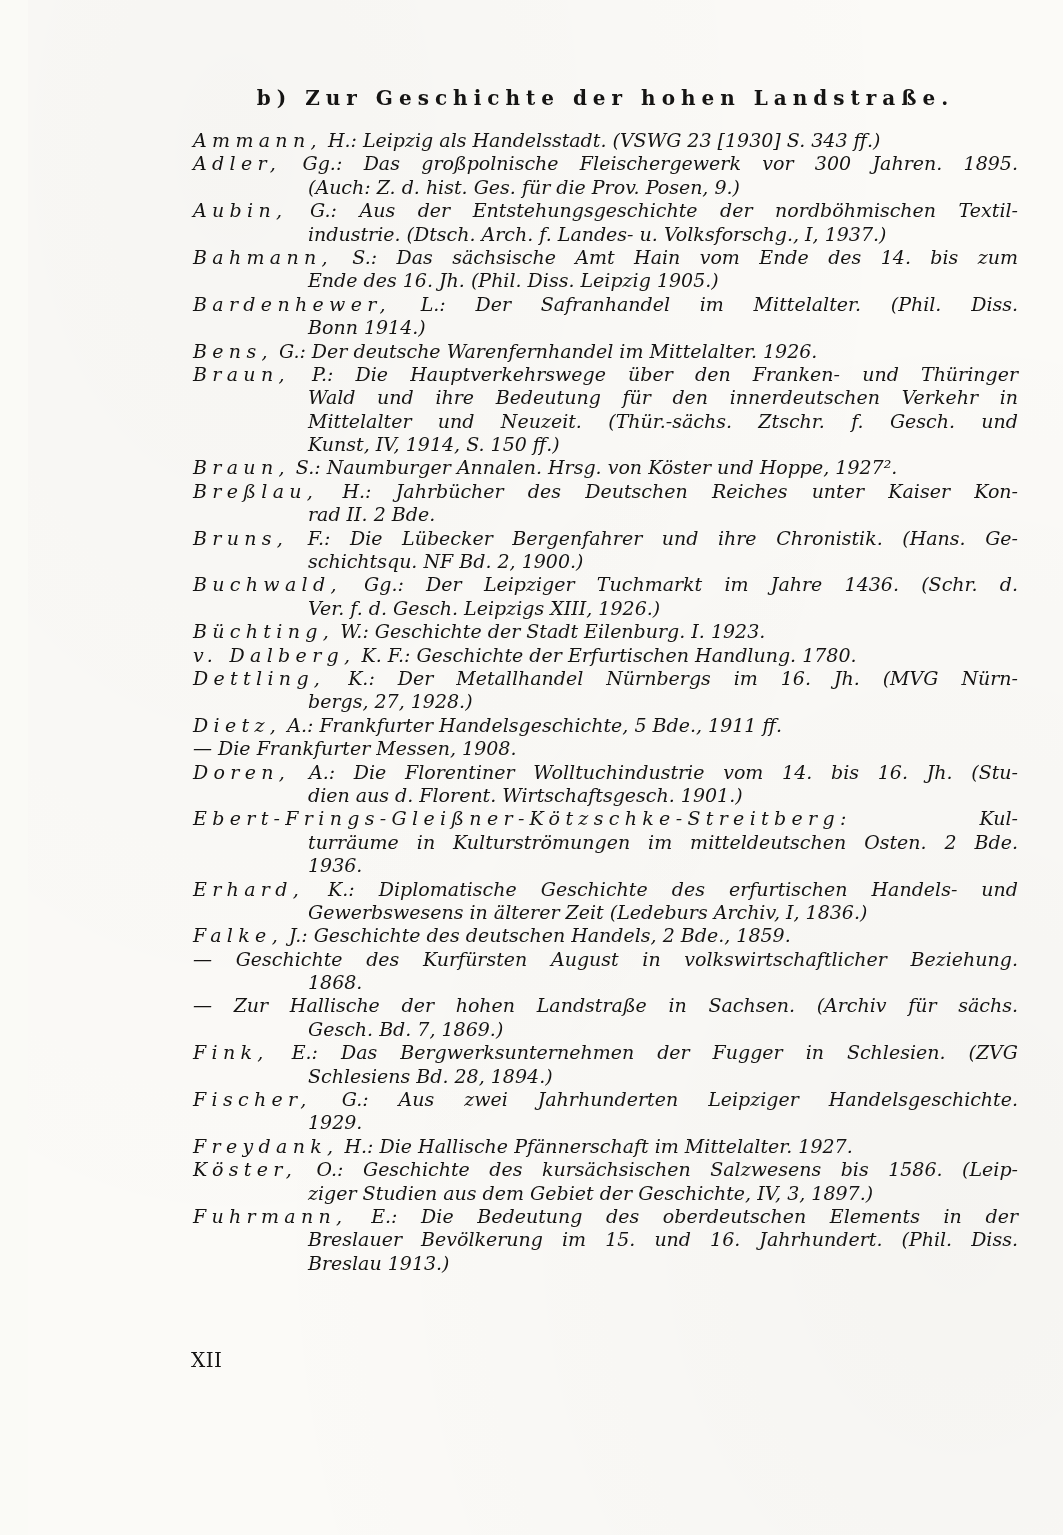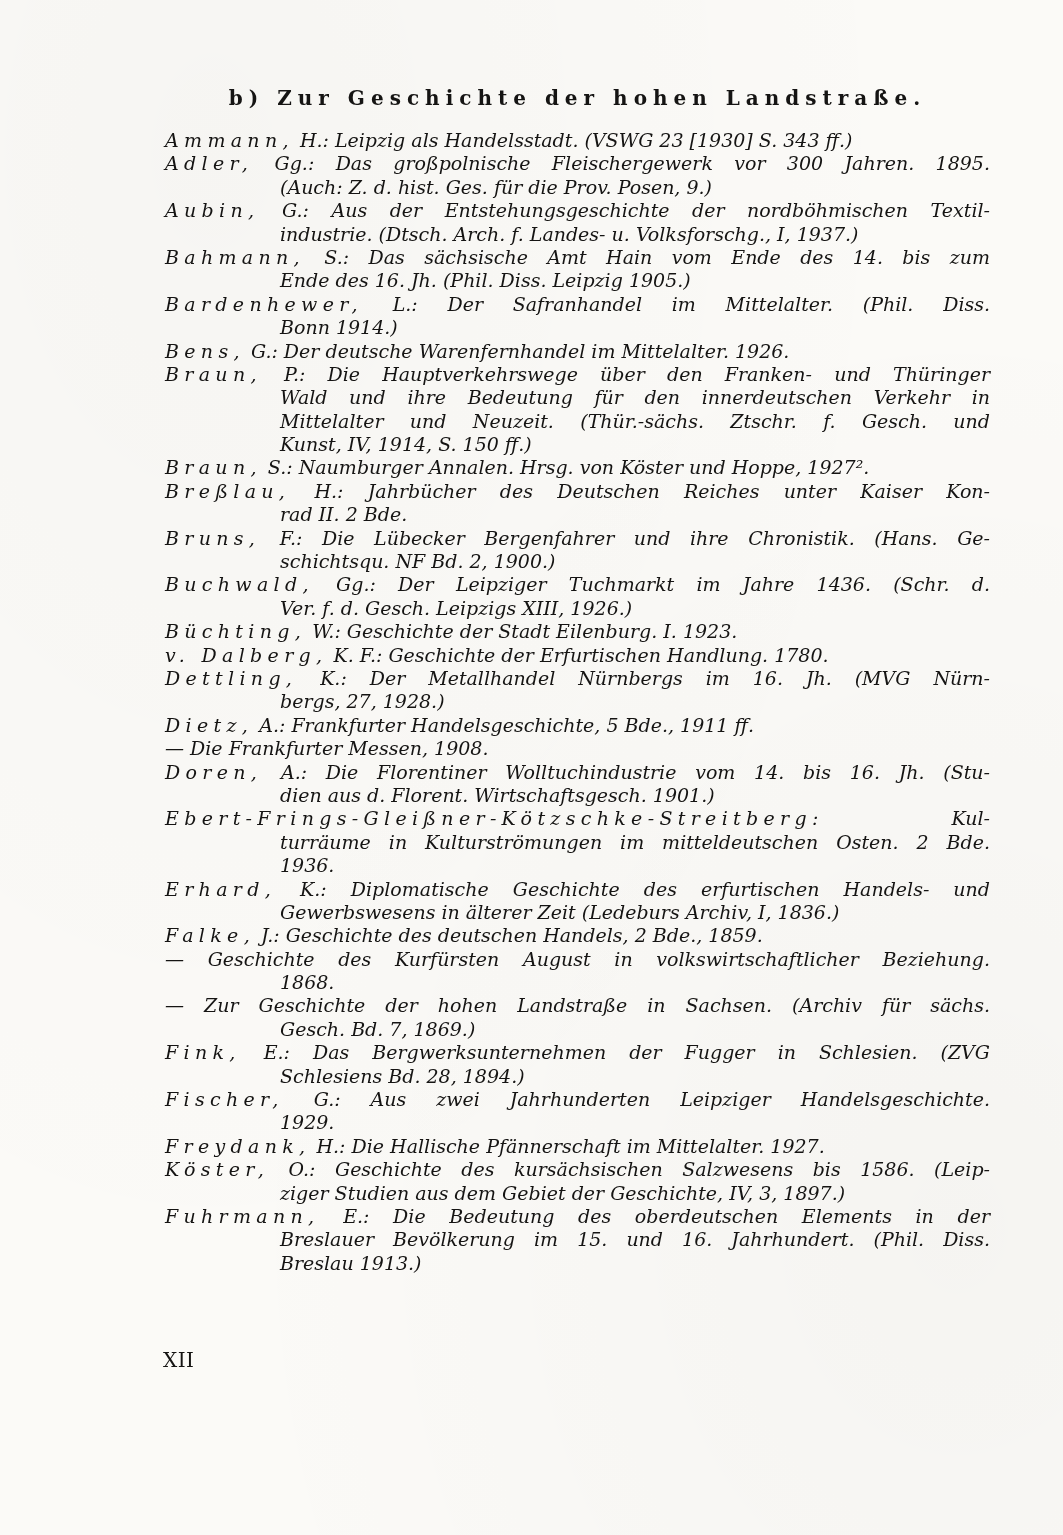--- a/index.html
+++ b/index.html
@@ -16,20 +16,21 @@
     overflow: hidden;
   }
   .page {
     position: absolute;
     inset: 0;
     
     background:
       radial-gradient(ellipse at 20% 10%, rgba(0,0,0,0.02), transparent 60%),
       radial-gradient(ellipse at 90% 80%, rgba(0,0,0,0.025), transparent 55%),
       #fbfaf7;
+    margin-left: 28px;
   }
   .heading {
     position: absolute;
     top: 86px;
     left: 165px;
     width: 825px;
     margin: 0;
     font-size: 20px;
     font-weight: bold;
     letter-spacing: 0.30em;
@@ -153,21 +154,21 @@
         <div class="line cont">Gewerbswesens in älterer Zeit (Ledeburs Archiv, I, 1836.)</div>
       </div>
       <div class="entry">
         <div class="line"><span class="spaced">Falke,</span> J.: Geschichte des deutschen Handels, 2 Bde., 1859.</div>
       </div>
       <div class="entry">
         <div class="line jl">— Geschichte des Kurfürsten August in volkswirtschaftlicher Beziehung.</div>
         <div class="line cont">1868.</div>
       </div>
       <div class="entry">
-        <div class="line jl">— Zur Geschichte der hohen Landstraße in Sachsen. (Archiv für sächs.</div>
+        <div class="line jl">— Zur Hallische der hohen Landstraße in Sachsen. (Archiv für sächs.</div>
         <div class="line cont">Gesch. Bd. 7, 1869.)</div>
       </div>
       <div class="entry">
         <div class="line jl"><span class="spaced">Fink,</span> E.: Das Bergwerksunternehmen der Fugger in Schlesien. (ZVG</div>
         <div class="line cont">Schlesiens Bd. 28, 1894.)</div>
       </div>
       <div class="entry">
         <div class="line jl"><span class="spaced">Fischer,</span> G.: Aus zwei Jahrhunderten Leipziger Handelsgeschichte.</div>
         <div class="line cont">1929.</div>
       </div>

